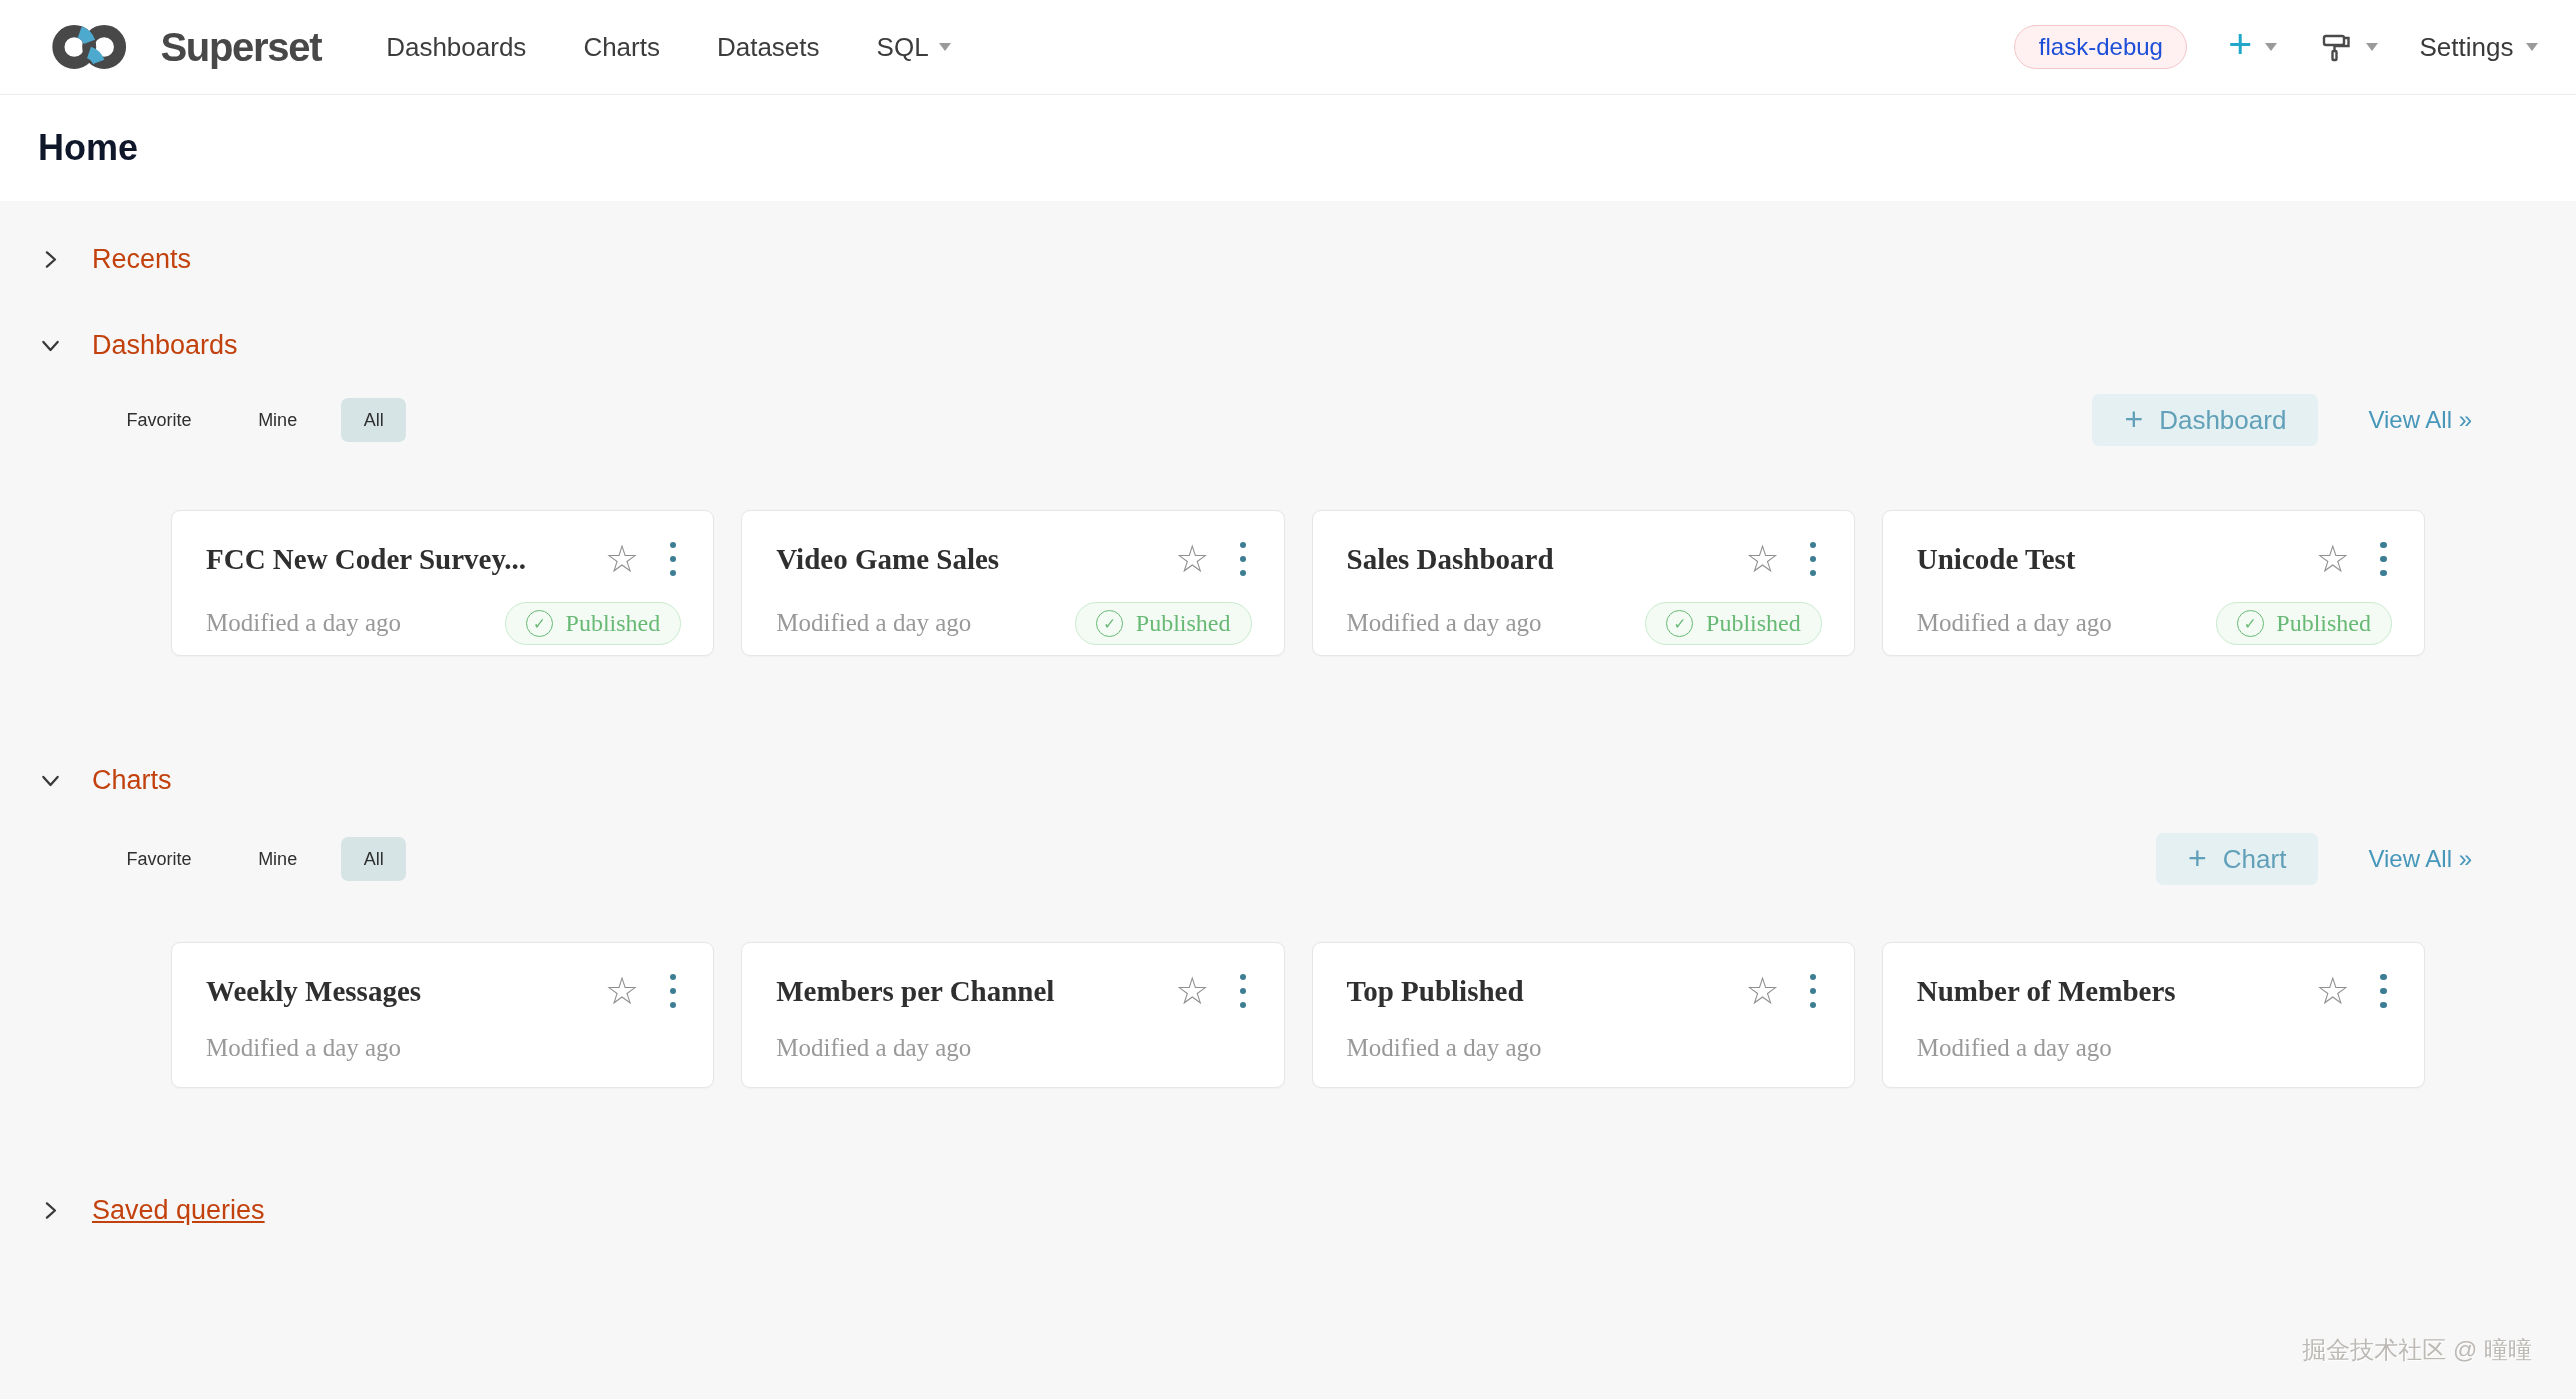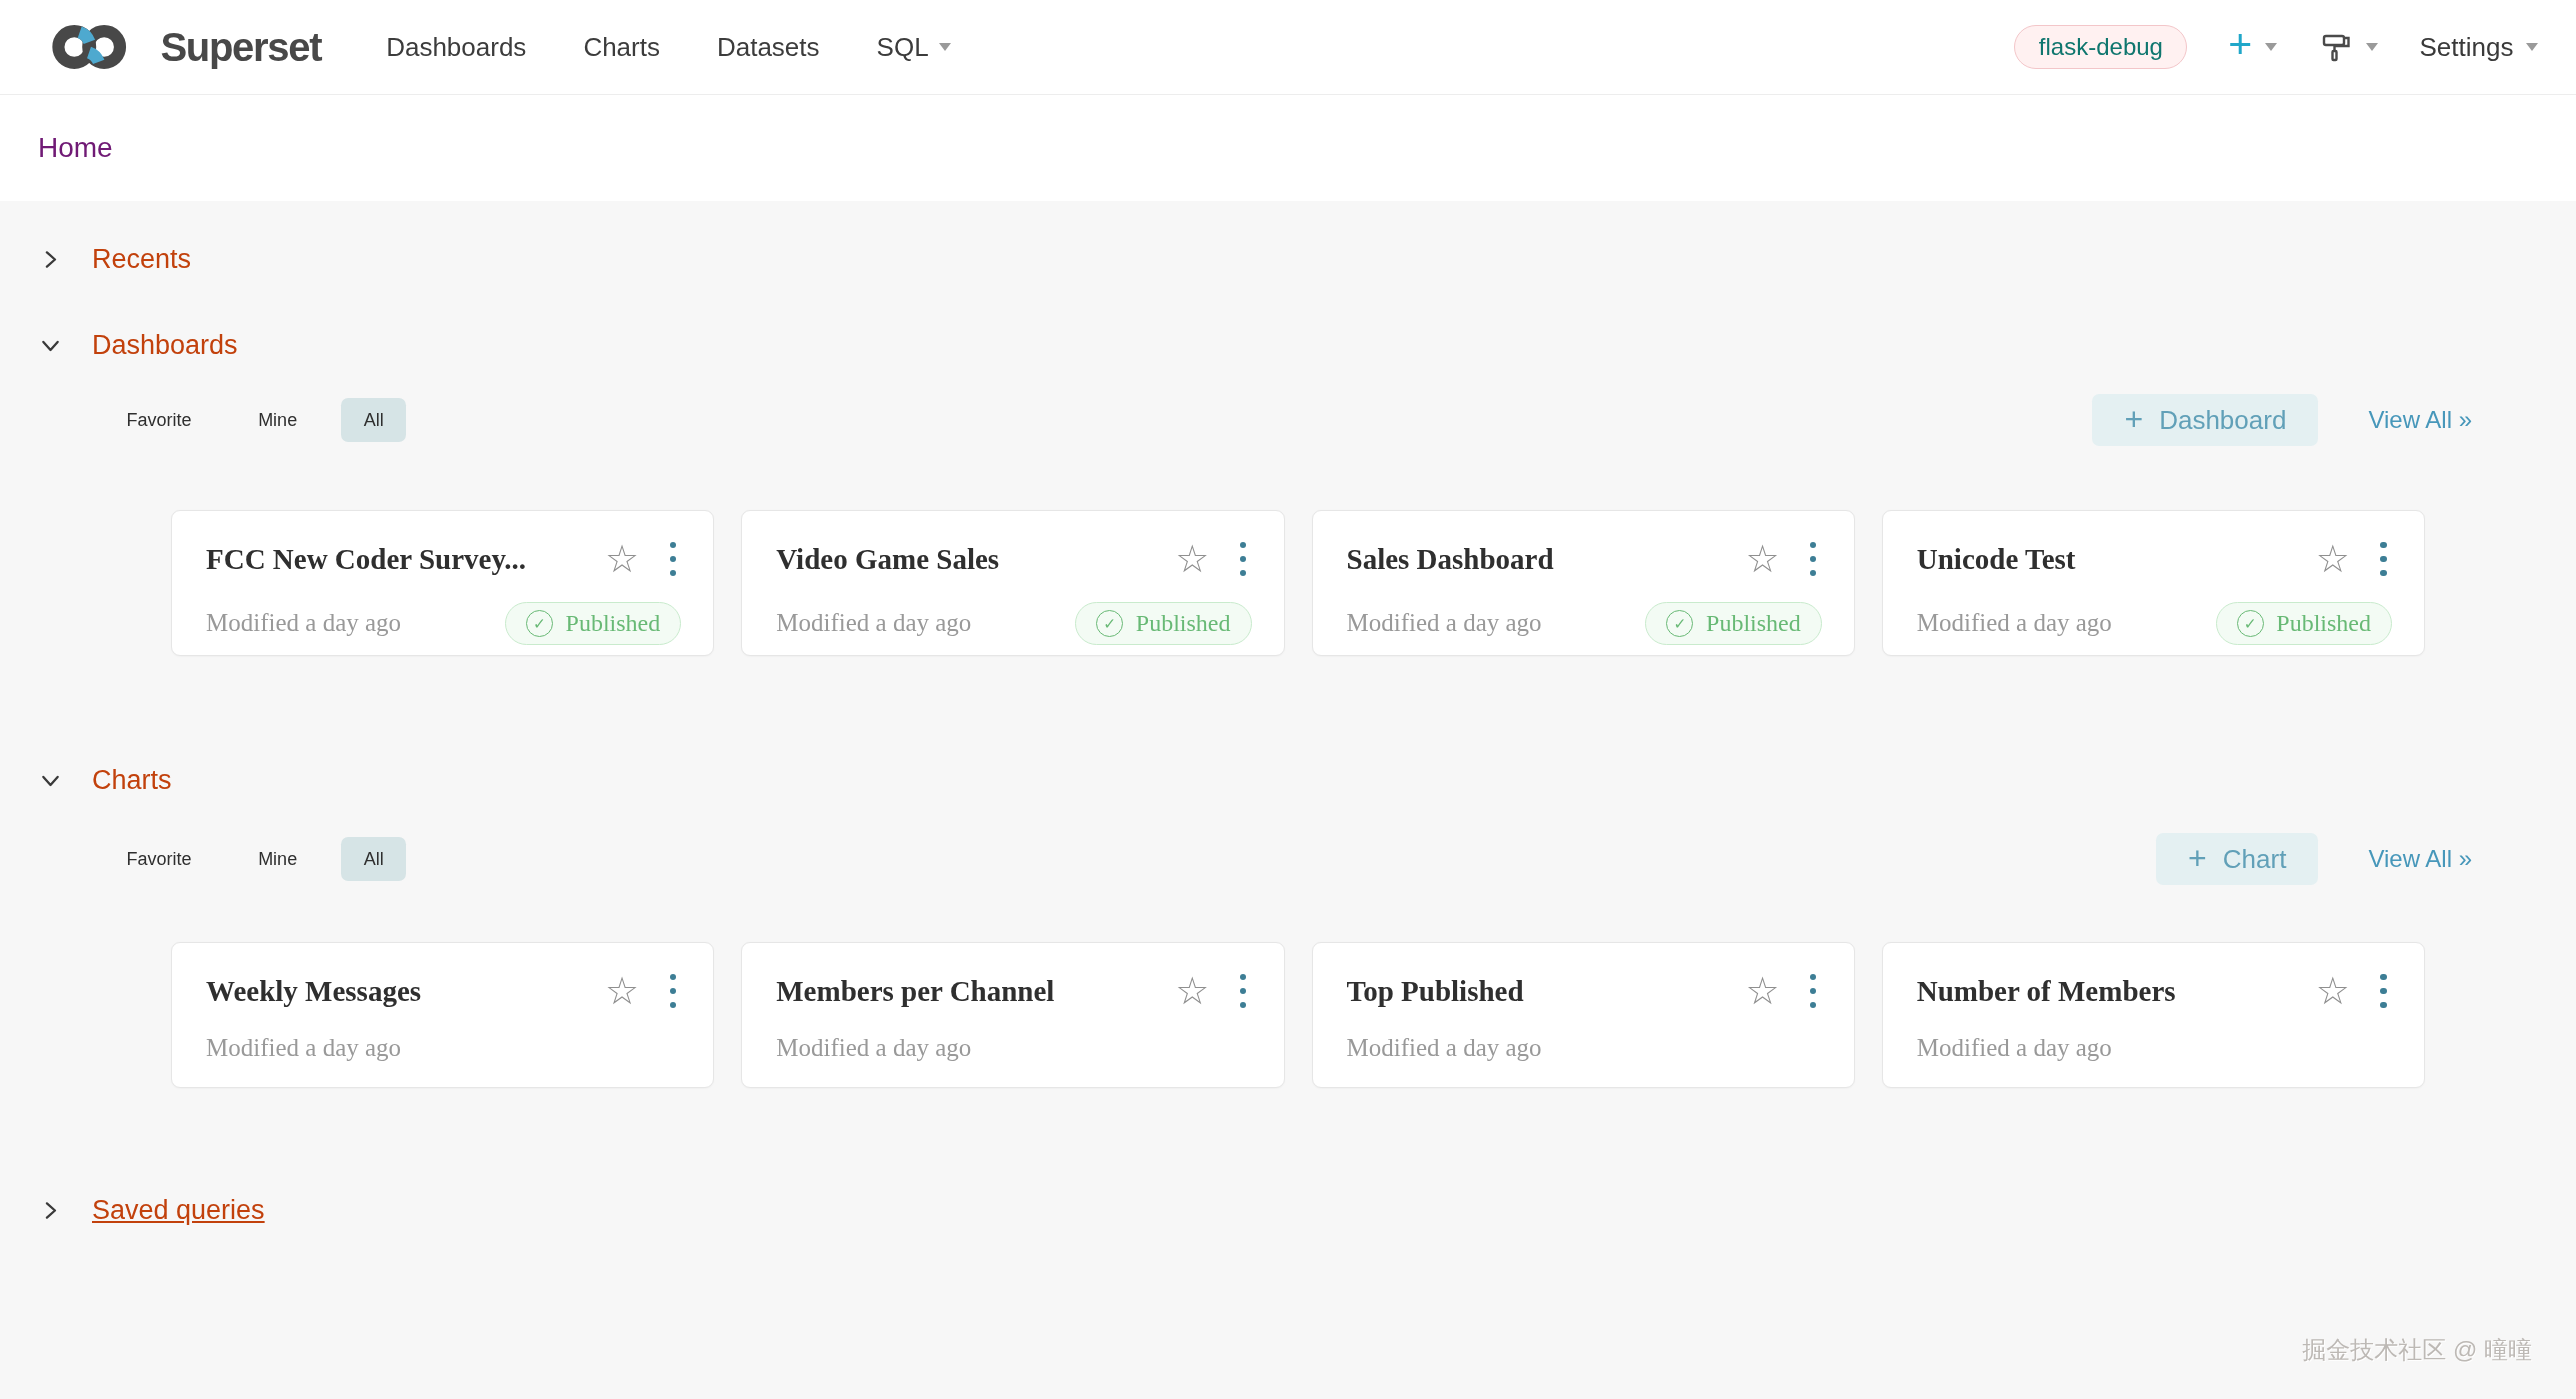--- a/index.html
+++ b/index.html
@@ -20,31 +20,31 @@
   .brand-text { font-size:40px; font-weight:bold; color:#484848; letter-spacing:-1.3px; }
   .nav-menu { display:flex; align-items:center; column-gap:57px; }
   .nav-item { font-size:26px; color:#3C3C3C; cursor:pointer; display:flex; align-items:center; gap:10.8px; text-decoration:none; }
   .caret {
     width:0; height:0; display:inline-block;
     border-left:6.3px solid transparent; border-right:6.3px solid transparent;
     border-top:8px solid #9A9A9A;
   }
   .nav-right { margin-left:auto; display:flex; align-items:center; gap:41px; }
   .env-badge {
-    font-size:24px; color:#0f766e; background:#FFF1F1;
+    font-size:24px; color:#1d4ed8; background:#FFF1F1;
     border:1.8px solid #F3C6C9; border-radius:30.5px; padding:7.2px 23.4px;
   }
   .nav-icon-group { display:flex; align-items:center; gap:12.6px; cursor:pointer; }
   .plus-glyph { font-size:41px; font-weight:300; color:#20A7C9; line-height:1; margin-top:-5.4px; }
   .roller svg { width:36px; height:36px; display:block; }
   .settings-label { font-size:26px; color:#3a3a3a; }
 
   
   .subheader { height:106px; background:#fff; display:flex; align-items:center; padding:0 38px; }
-  .page-title { font-size:28px; font-weight:400; color:#701a75; }
+  .page-title { font-size:36px; font-weight:700; color:#0f172a; }
 
   
   .content { height:1192px; padding:38px 38px 0; position:relative; }
   .collapse-row {
     display:flex; align-items:center; gap:29px; height:41px;
     font-size:27px; color:#c2410c; cursor:pointer; width:max-content;
   }
   .collapse-row svg { width:25px; height:25px; display:block; }
   .row-recents { margin-bottom:45px; }
   .row-dashboards { margin-bottom:28px; }

